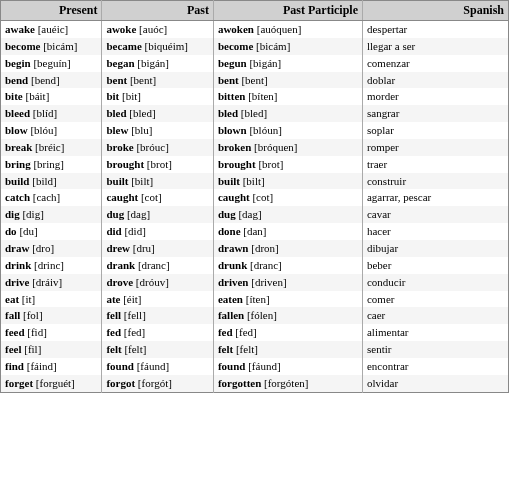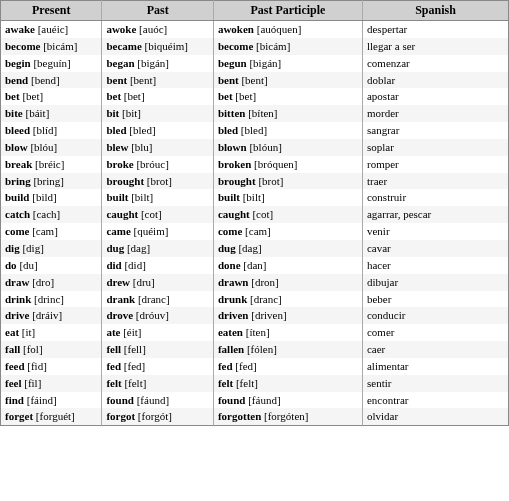--- a/index.html
+++ b/index.html
@@ -14,21 +14,21 @@
       width: 509px;
       overflow: hidden;
     }
     table {
       width: 100%;
       border-collapse: collapse;
       border: 1px solid #888;
     }
     th {
       background: #d0d0d0;
-      text-align: center;
+      text-align: right;
       padding: 2px 4px;
       font-weight: bold;
       font-size: 12px;
       border-bottom: 1px solid #888;
       border-right: 1px solid #aaa;
     }
     td {
       padding: 1px 4px;
       vertical-align: top;
       border-right: 1px solid #aaa;
@@ -80,26 +80,20 @@
           <td><b>begun </b>[bigán]</td>
           <td>comenzar</td>
         </tr>
         <tr>
           <td><b>bend </b>[bend]</td>
           <td><b>bent </b>[bent]</td>
           <td><b>bent </b>[bent]</td>
           <td>doblar</td>
         </tr>
         <tr>
-          <td><b>bet </b>[bet]</td>
-          <td><b>bet </b>[bet]</td>
-          <td><b>bet </b>[bet]</td>
-          <td>apostar</td>
-        </tr>
-        <tr>
           <td><b>bite </b>[báit]</td>
           <td><b>bit </b>[bit]</td>
           <td><b>bitten </b>[bíten]</td>
           <td>morder</td>
         </tr>
         <tr>
           <td><b>bleed </b>[blíd]</td>
           <td><b>bled </b>[bled]</td>
           <td><b>bled </b>[bled]</td>
           <td>sangrar</td>
@@ -126,26 +120,20 @@
           <td><b>build </b>[bild]</td>
           <td><b>built </b>[bilt]</td>
           <td><b>built </b>[bilt]</td>
           <td>construir</td>
         </tr>
         <tr>
           <td><b>catch </b>[cach]</td>
           <td><b>caught </b>[cot]</td>
           <td><b>caught </b>[cot]</td>
           <td>agarrar, pescar</td>
-        </tr>
-        <tr>
-          <td><b>come </b>[cam]</td>
-          <td><b>came </b>[quéim]</td>
-          <td><b>come </b>[cam]</td>
-          <td>venir</td>
         </tr>
         <tr>
           <td><b>dig </b>[dig]</td>
           <td><b>dug </b>[dag]</td>
           <td><b>dug </b>[dag]</td>
           <td>cavar</td>
         </tr>
         <tr>
           <td><b>do </b>[du]</td>
           <td><b>did </b>[did]</td>

